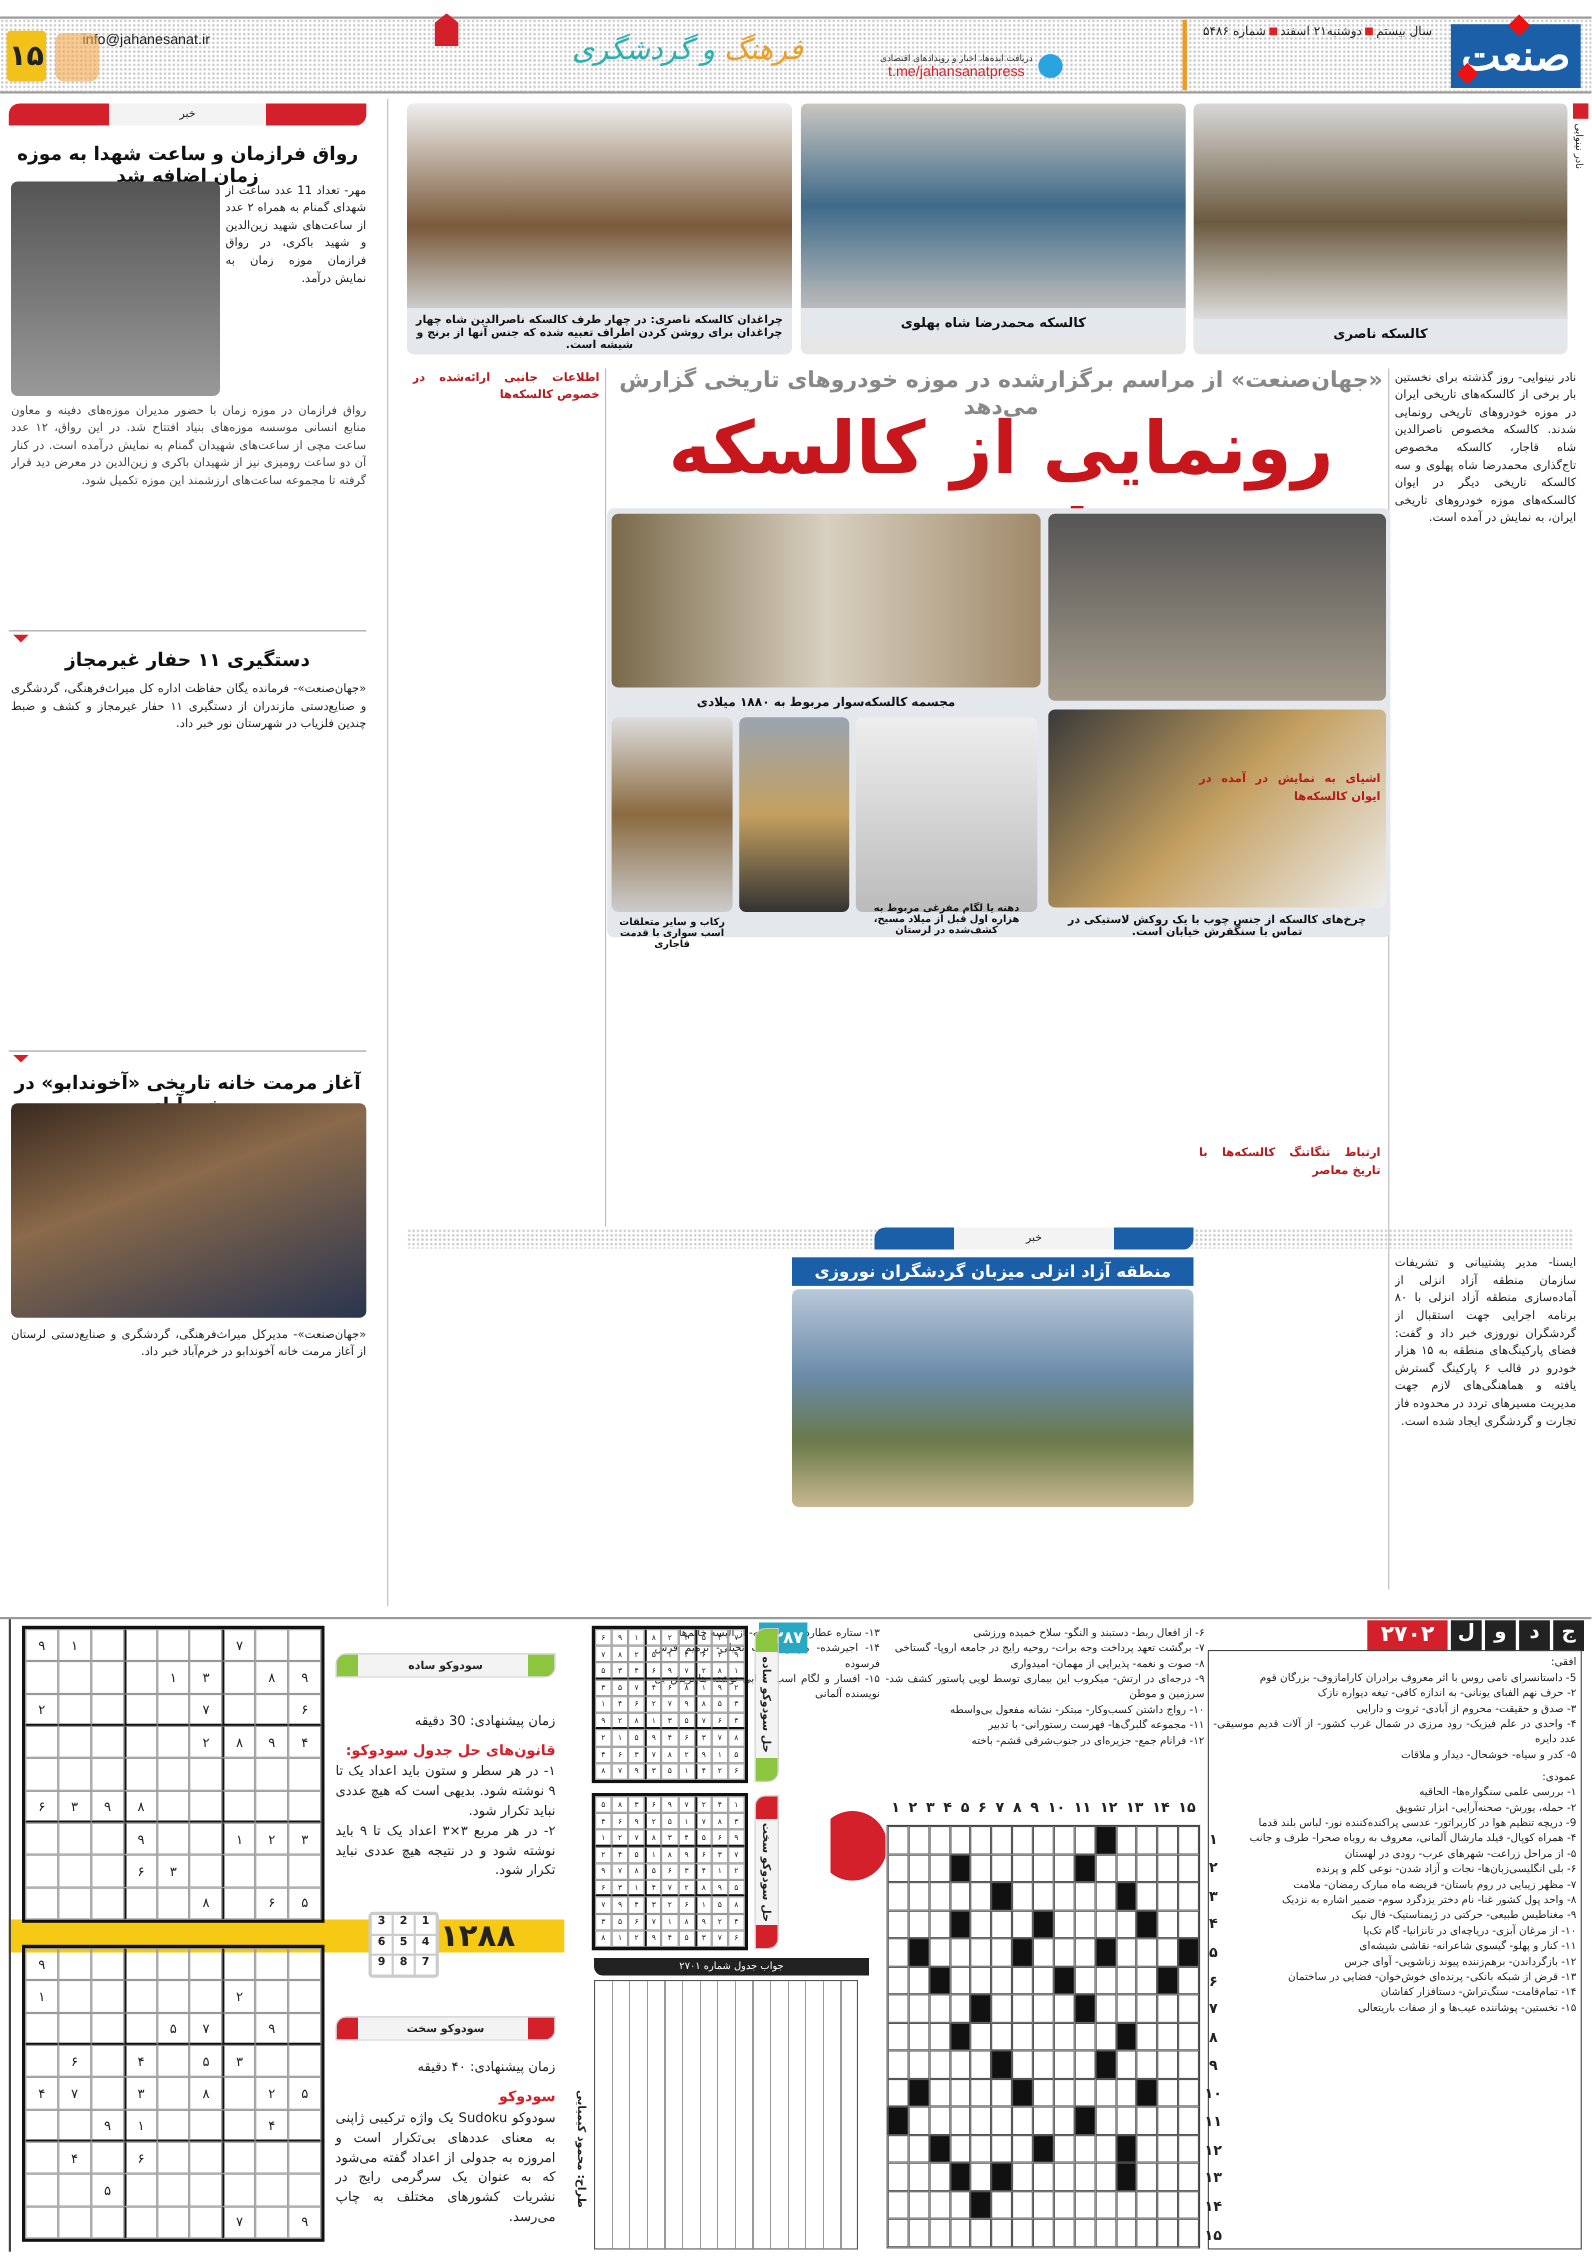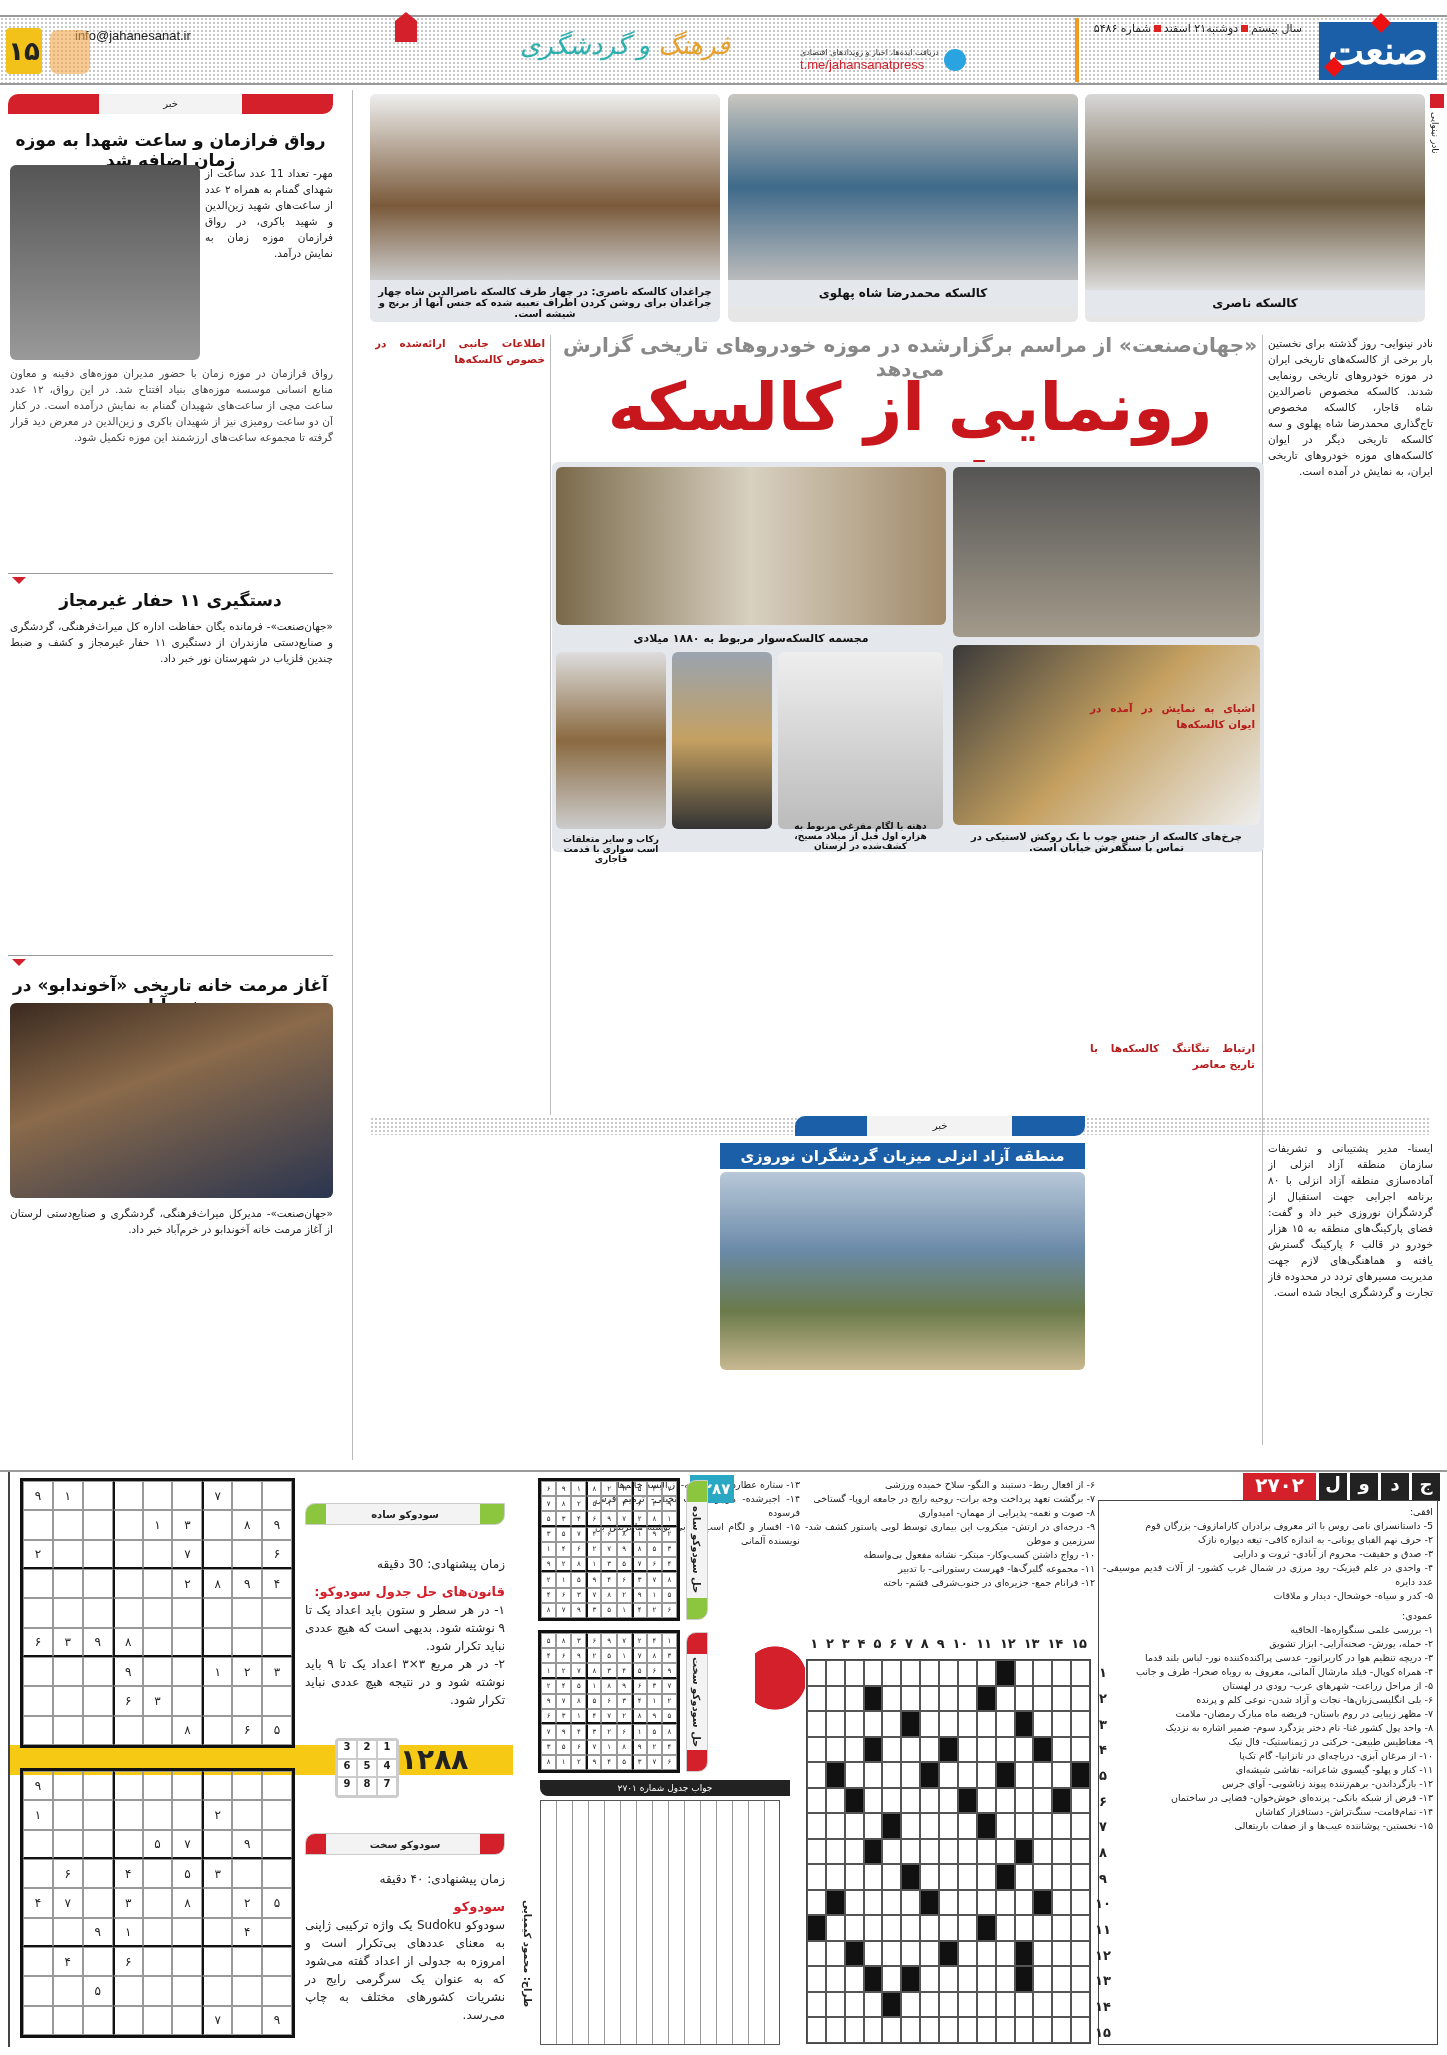--- a/index.html
+++ b/index.html
@@ -46,21 +46,21 @@
 <div class="abs logo">
   <span>صنعت</span>
   <span class="dia" style="left:55px;top:-6px"></span>
   <span class="dia" style="left:8px;top:38px"></span>
 </div>
 <div class="abs issue">
   <span>سال بیستم</span><b></b><span>دوشنبه۲۱ اسفند</span><b></b><span>شماره ۵۴۸۶</span>
 </div>
 <div class="abs orangebar"></div>
 <div class="abs tg">
-  <div style="display:inline-block;vertical-align:middle;text-align:left">
+  <div style="display:inline-block;vertical-align:middle;text-align:center">
     <div class="t1">دریافت ایده‌ها، اخبار و رویدادهای اقتصادی</div>
     <div class="t2">t.me/jahansanatpress</div>
   </div>
   <span class="c"></span>
 </div>
 <div class="abs section"><span>فرهنگ</span> <em style="color:#2bb0b0">و گردشگری</em></div>
 <div class="abs email">info@jahanesanat.ir</div>
 <div class="abs" style="left:395px;top:12px;width:22px;height:30px;background:#d3202a;clip-path:polygon(50% 0,100% 30%,100% 100%,0 100%,0 30%)"></div>
 <div class="abs pageno">۱۵</div>
 <div class="abs" style="left:50px;top:30px;width:40px;height:44px;background:#f0a64a;border-radius:8px;opacity:.6"></div>
@@ -142,21 +142,21 @@
 <div class="abs col" style="left:1103px;top:1505px;width:330px;font-size:9.5px;line-height:14px">
   <div>افقی:</div>
   <div>5- داستانسرای نامی روس با اثر معروف برادران کارامازوف- بزرگان قوم</div>
     <div>۲- حرف نهم الفبای یونانی- به اندازه کافی- تیغه دیواره نازک</div>
     <div>۳- صدق و حقیقت- محروم از آبادی- ثروت و دارایی</div>
     <div>۴- واحدی در علم فیزیک- رود مرزی در شمال غرب کشور- از آلات قدیم موسیقی- عدد دایره</div>
     <div>۵- کدر و سیاه- خوشحال- دیدار و ملاقات</div>
   <div style="margin-top:6px">عمودی:</div>
   <div>۱- بررسی علمی سنگواره‌ها- الحاقیه</div>
     <div>۲- حمله، یورش- صحنه‌آرایی- ابزار تشویق</div>
-    <div>۳- دریچه تنظیم هوا در کاربراتور- عدسی پراکنده‌کننده نور- لباس بلند قدما</div>
+    <div>9- دریچه تنظیم هوا در کاربراتور- عدسی پراکنده‌کننده نور- لباس بلند قدما</div>
     <div>۴- همراه کوپال- فیلد مارشال آلمانی، معروف به روباه صحرا- طرف و جانب</div>
     <div>۵- از مراحل زراعت- شهرهای عرب- رودی در لهستان</div>
     <div>۶- بلی انگلیسی‌زبان‌ها- نجات و آزاد شدن- نوعی کلم و پرنده</div>
     <div>۷- مظهر زیبایی در روم باستان- فریضه ماه مبارک رمضان- ملامت</div>
     <div>۸- واحد پول کشور غنا- نام دختر یزدگرد سوم- ضمیر اشاره به نزدیک</div>
     <div>۹- مغناطیس طبیعی- حرکتی در ژیمناستیک- فال نیک</div>
     <div>۱۰- از مرغان آبزی- دریاچه‌ای در تانزانیا- گام تک‌پا</div>
     <div>۱۱- کنار و پهلو- گیسوی شاعرانه- نقاشی شیشه‌ای</div>
     <div>۱۲- بازگرداندن- برهم‌زننده پیوند زناشویی- آوای جرس</div>
     <div>۱۳- قرض از شبکه بانکی- پرنده‌ای خوش‌خوان- فضایی در ساختمان</div>

